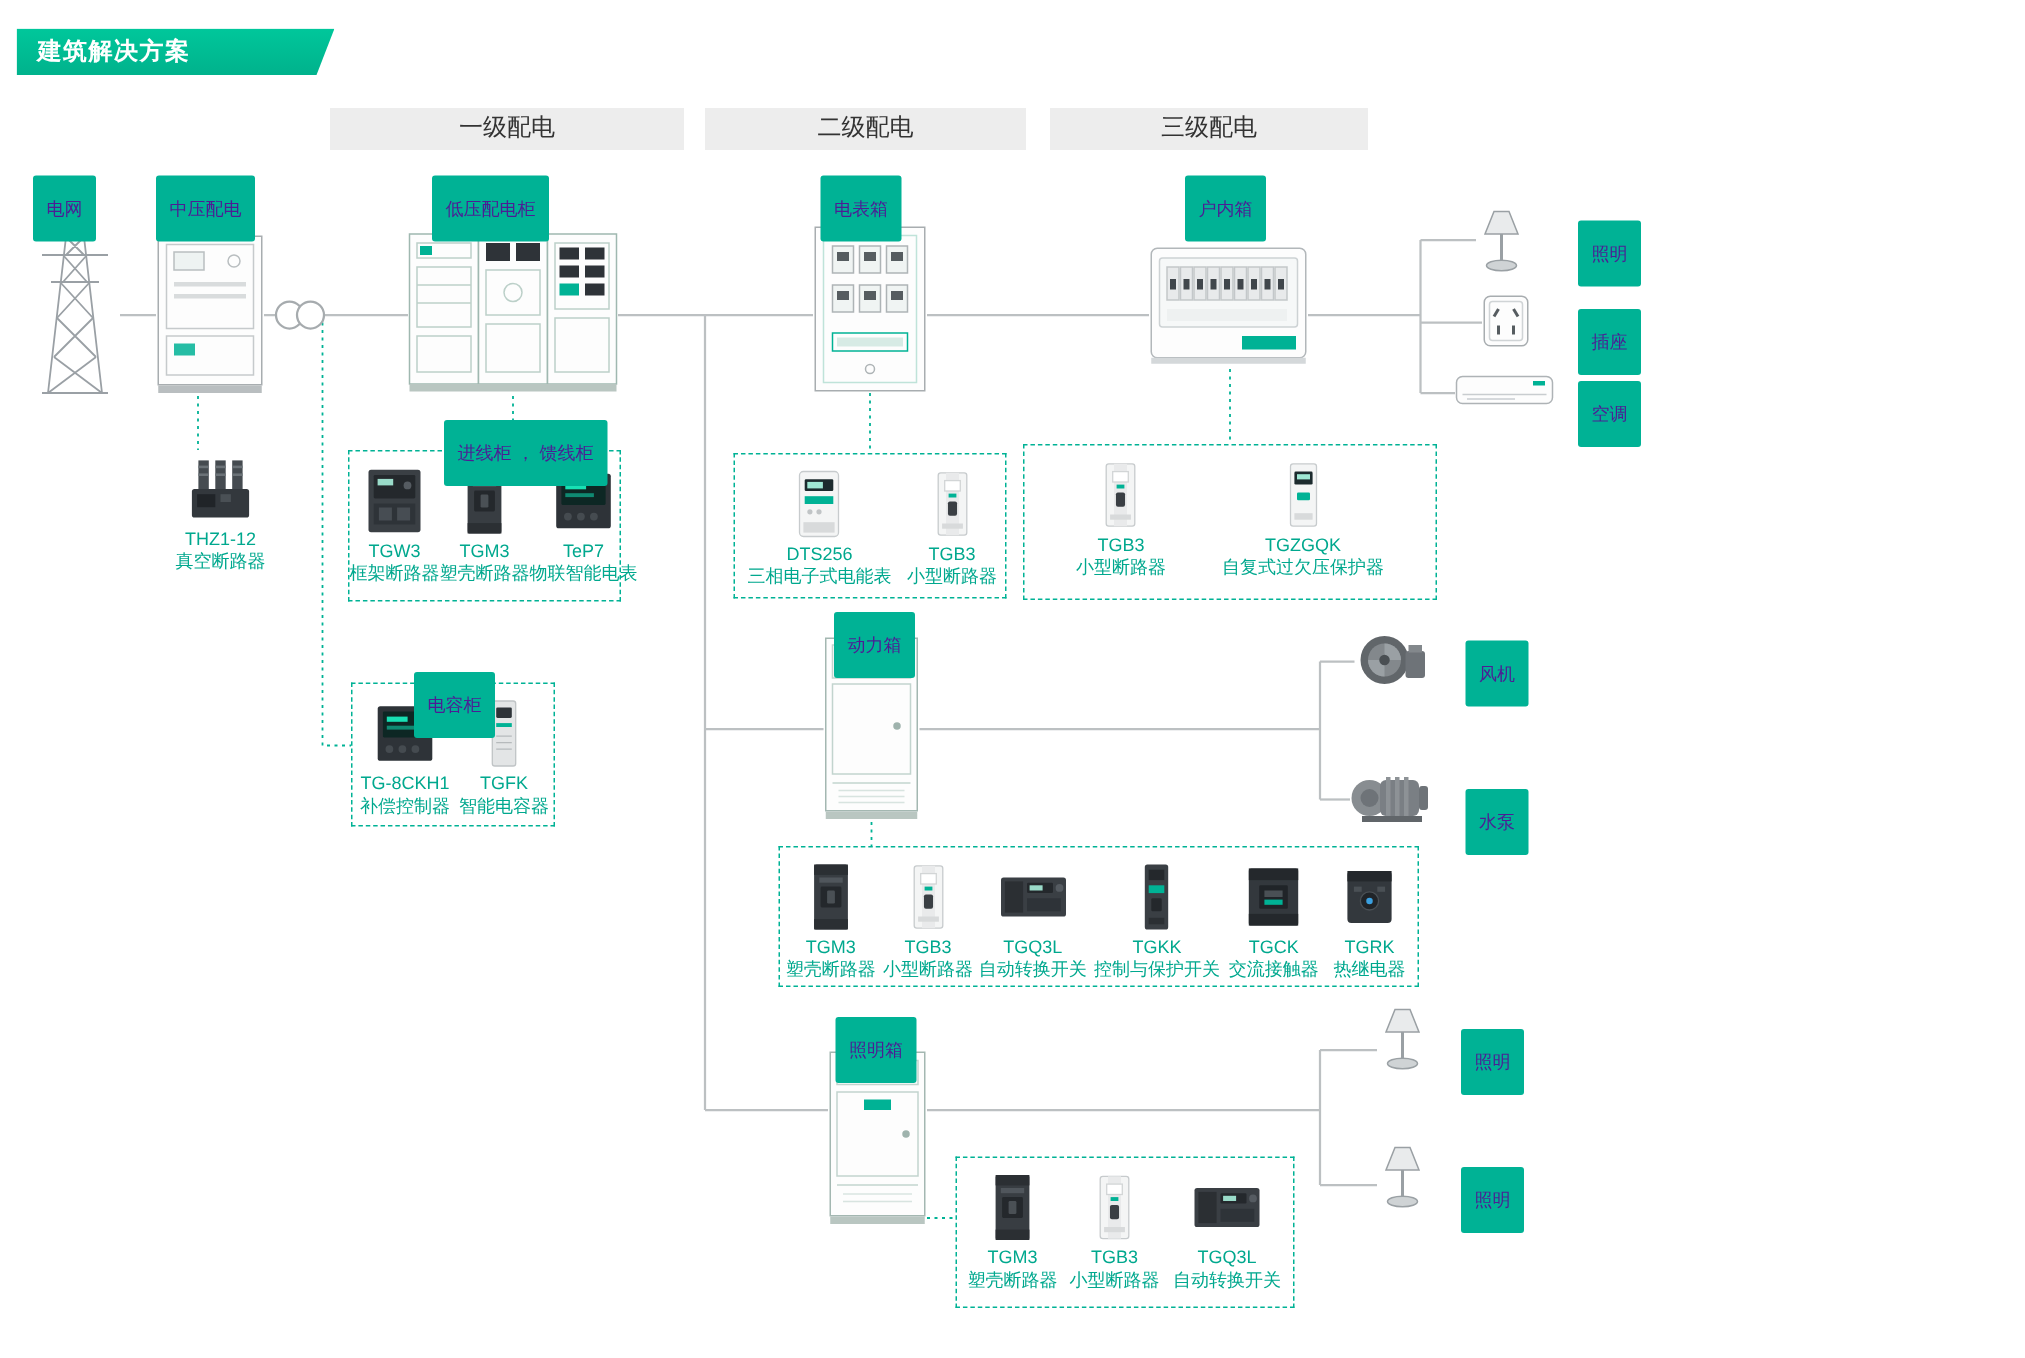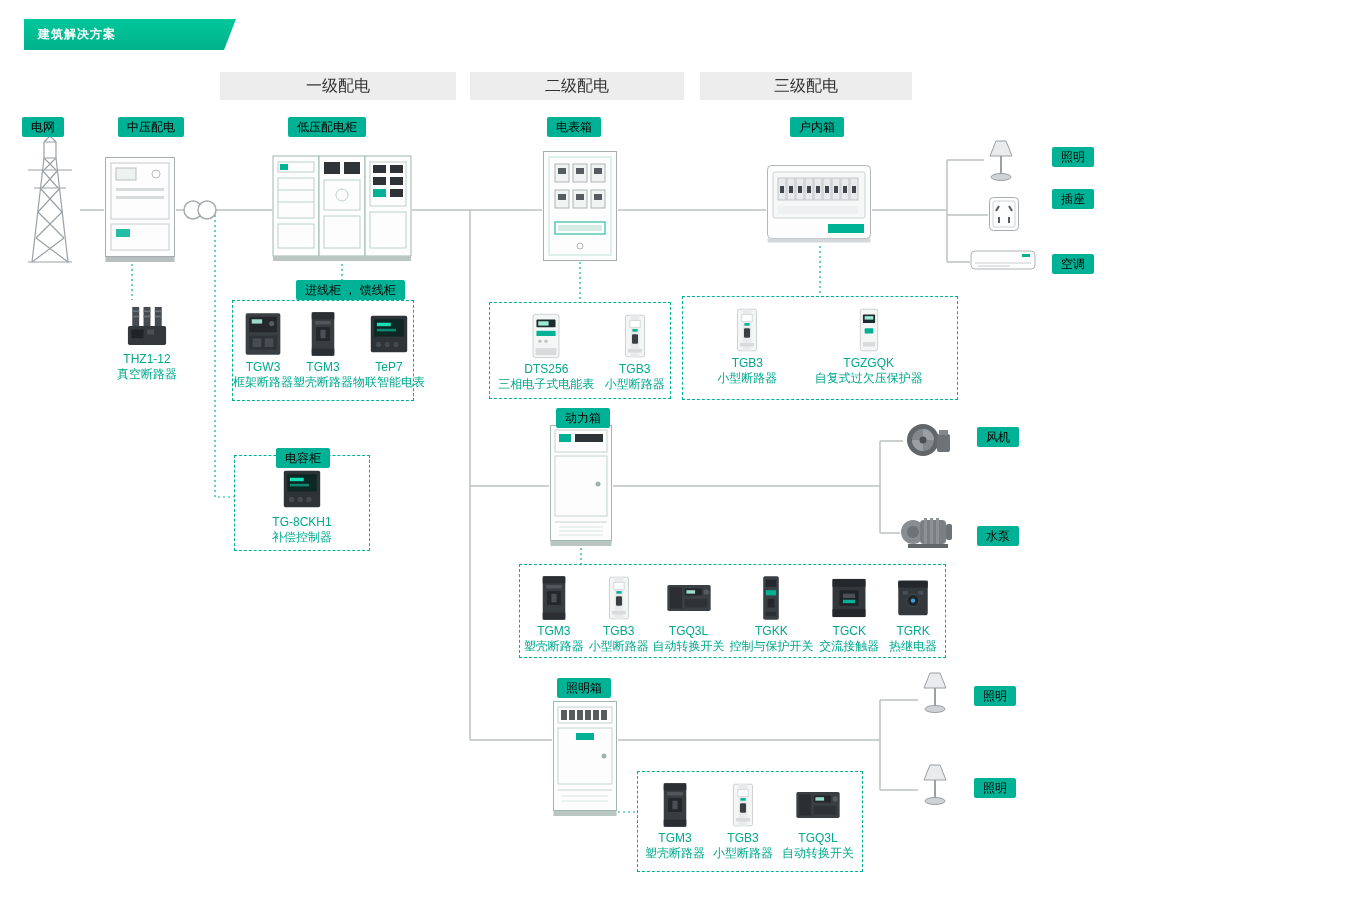--- a/index.html
+++ b/index.html
@@ -2,35 +2,35 @@
 <html><head>
 <meta charset="utf-8">
 <style>
   html,body{margin:0;padding:0;background:#ffffff;}
   body{font-family:"Liberation Sans","DejaVu Sans",sans-serif;}
   .canvas{position:relative;width:1350px;height:905px;background:#ffffff;overflow:hidden;}
 
   .wires{position:absolute;left:0;top:0;z-index:0;}
 
   .ribbon{
-    position:absolute;left:24px;top:19px;width:212px;height:31px;z-index:2;
+    position:absolute;left:11px;top:19px;width:212px;height:31px;z-index:2;
     background:linear-gradient(180deg,#00c79b,#00b28c);
     clip-path:polygon(0 0,100% 0,calc(100% - 12px) 100%,0 100%);
-    color:#ffffff;font-size:12px;font-weight:bold;line-height:31px;padding-left:14px;box-sizing:border-box;
+    color:#ffffff;font-size:16px;font-weight:bold;line-height:31px;padding-left:14px;box-sizing:border-box;
     letter-spacing:1px;
   }
 
   .sec-header{
     position:absolute;top:72px;height:28px;z-index:2;background:#ededed;color:#333333;
     font-size:16px;font-weight:normal;text-align:center;line-height:28px;
   }
 
   .badge{
-    position:absolute;z-index:3;background:#00b295;color:#000000;font-size:12px;line-height:20px;
-    height:20px;padding:0 9px;border-radius:2px;white-space:nowrap;
+    position:absolute;z-index:3;background:#00b295;color:#4c1d95;font-size:12px;line-height:20px;
+    height:20px;padding:12px 9px;border-radius:2px;white-space:nowrap;
   }
 
   .device{position:absolute;z-index:2;}
 
   .group{
     position:absolute;z-index:2;border:1px dashed #00b295;box-sizing:border-box;background:#ffffff;
     display:flex;justify-content:space-evenly;align-items:flex-start;padding-top:7px;
   }
   .product{display:flex;flex-direction:column;align-items:center;}
   .product--abs{position:absolute;z-index:2;}
@@ -199,30 +199,30 @@
     </g>
   </svg>
 
   <div class="ribbon">建筑解决方案</div>
 
   <div class="sec-header" style="left:220px;width:236px">一级配电</div>
   <div class="sec-header" style="left:700px;width:212px">三级配电</div>
   <div class="sec-header" style="left:470px;width:214px">二级配电</div>
 
   <div class="badge" style="left:22px;top:117px">电网</div>
-  <div class="badge" style="left:118px;top:117px">中压配电</div>
+  <div class="badge" style="left:104px;top:117px">中压配电</div>
   <div class="badge" style="left:288px;top:117px">低压配电柜</div>
   <div class="badge" style="left:547px;top:117px">电表箱</div>
   <div class="badge" style="left:790px;top:117px">户内箱</div>
   <div class="badge" style="left:296px;top:280px">进线柜 ， 馈线柜</div>
   <div class="badge" style="left:276px;top:448px">电容柜</div>
   <div class="badge" style="left:556px;top:408px">动力箱</div>
   <div class="badge" style="left:557px;top:678px">照明箱</div>
   <div class="badge" style="left:1052px;top:147px">照明</div>
-  <div class="badge" style="left:1052px;top:189px">插座</div>
+  <div class="badge" style="left:1052px;top:206px">插座</div>
   <div class="badge" style="left:1052px;top:254px">空调</div>
   <div class="badge" style="left:977px;top:427px">风机</div>
   <div class="badge" style="left:977px;top:526px">水泵</div>
   <div class="badge" style="left:974px;top:686px">照明</div>
   <div class="badge" style="left:974px;top:778px">照明</div>
 
   <div class="device" style="left:18px;top:136px;width:64px;height:130px">
     <svg width="64" height="130" viewBox="0 0 64 130" fill="none" stroke="#9aa0a5" stroke-width="1.2">
       <path d="M26,6 L32,0 L38,6 M26,6 L38,6 L38,22 L26,22 Z"></path>
       <path d="M26,22 L14,126 M38,22 L50,126"></path>
@@ -462,20 +462,27 @@
   </div>
 
   <div class="group" style="left:234px;top:455px;width:136px;height:96px">
     <div class="product" style="width:66px">
       <svg class="picon">
           <use href="#sym-meter"></use>
         </svg>
       <div class="pname">TG-8CKH1</div>
       <div class="pdesc">补偿控制器</div>
     </div>
+    <div class="product" style="width:62px">
+      <svg class="picon">
+          <use href="#sym-capacitor"></use>
+        </svg>
+      <div class="pname">TGFK</div>
+      <div class="pdesc">智能电容器</div>
+    </div>
   </div>
 
   <div class="group" style="left:489px;top:302px;width:182px;height:97px">
     <div class="product" style="width:106px">
       <svg class="picon">
           <use href="#sym-energy"></use>
         </svg>
       <div class="pname">DTS256</div>
       <div class="pdesc">三相电子式电能表</div>
     </div>

